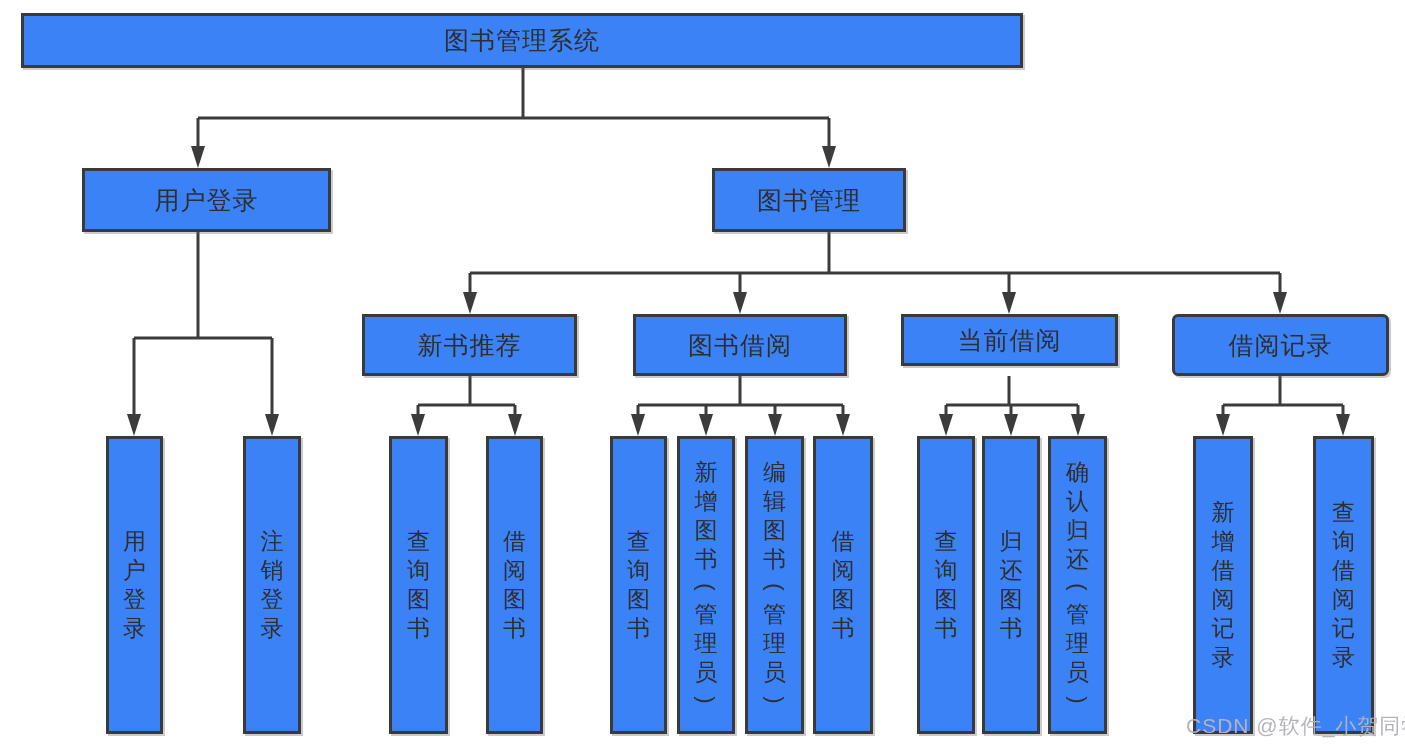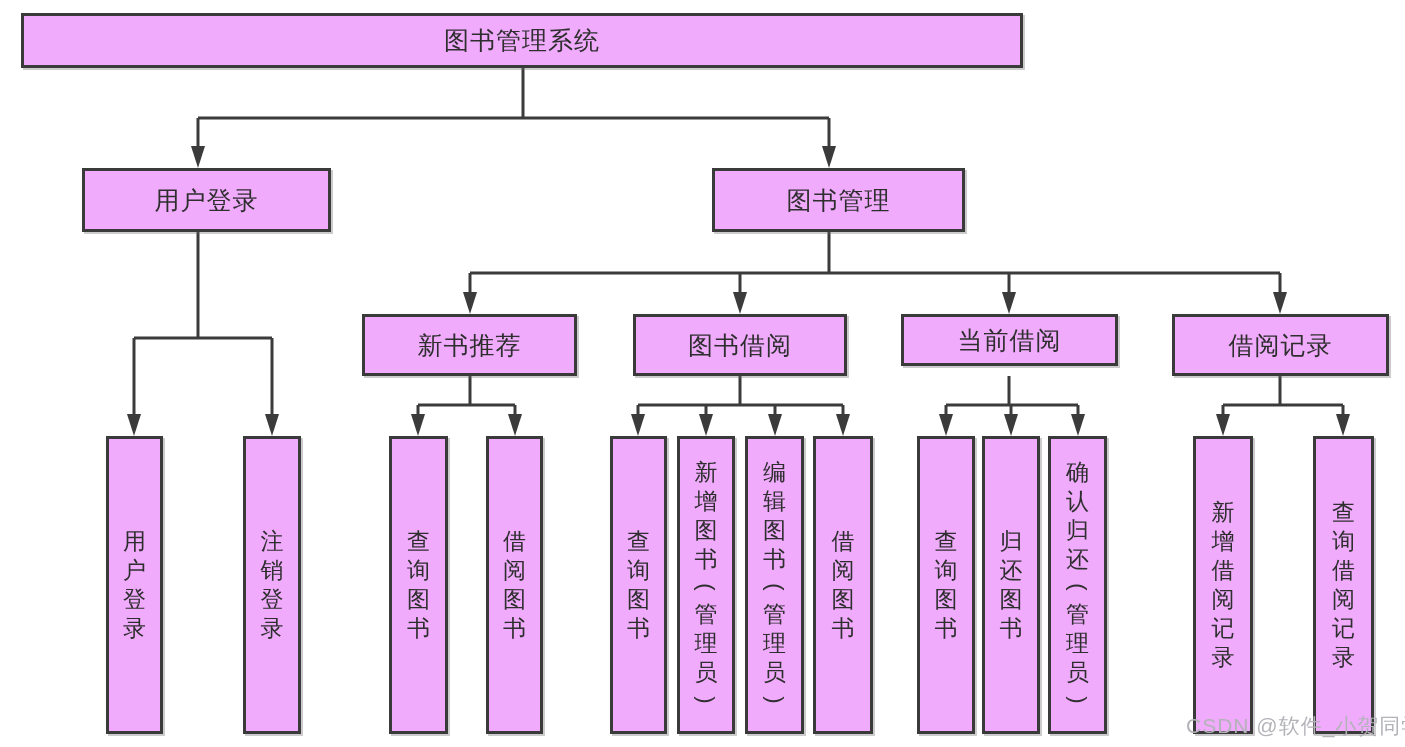--- a/index.html
+++ b/index.html
@@ -2,21 +2,21 @@
 <html><head>
 <meta charset="utf-8">
 <style>
   html,body{margin:0;padding:0;background:#ffffff;}
   #canvas{
     position:relative;width:1405px;height:747px;background:#ffffff;overflow:hidden;
     font-family:"Liberation Sans","DejaVu Sans",sans-serif;color:#2e2e2e;
   }
   #lines{position:absolute;left:0;top:0;z-index:1;}
   .node{
-    position:absolute;box-sizing:border-box;background:#f0abfc;
+    position:absolute;box-sizing:border-box;background:#3b82f6;
     border:3px solid #3a3a3a;box-shadow:2px 2px 0 rgba(110,110,110,.35);
     display:flex;align-items:center;justify-content:center;z-index:2;
   }
   .hlabel{font-size:25px;letter-spacing:1px;white-space:nowrap;}
   .leaf{flex-direction:column;}
   .v-char{display:block;line-height:29px;font-size:23px;text-align:center;width:100%;}
   .v-paren{transform:rotate(90deg);font-size:22px;line-height:26px;}
   #watermark{
     position:absolute;left:1186px;top:712px;z-index:5;
     font-size:21px;letter-spacing:1px;color:#b3b3b9;white-space:nowrap;
@@ -89,34 +89,34 @@
       <polygon fill="#3b3b3b" stroke="none" points="1336,414 1350,414 1343,436"></polygon>
   </svg>
 
   <div class="node" style="left:21px;top:13px;width:1002px;height:55px;">
     <span class="hlabel">图书管理系统</span>
   </div>
 
   <div class="node" style="left:82px;top:168px;width:249px;height:64px;">
     <span class="hlabel">用户登录</span>
   </div>
-  <div class="node" style="left:712px;top:168px;width:253px;height:64px;">
+  <div class="node" style="left:712px;top:168px;width:194px;height:64px;">
     <span class="hlabel">图书管理</span>
   </div>
 
   <div class="node" style="left:362px;top:314px;width:215px;height:62px;align-items:center;">
     <span class="hlabel">新书推荐</span>
   </div>
   <div class="node" style="left:633px;top:314px;width:214px;height:62px;">
     <span class="hlabel">图书借阅</span>
   </div>
   <div class="node" style="left:901px;top:314px;width:217px;height:52px;">
     <span class="hlabel">当前借阅</span>
   </div>
-  <div class="node" style="left:1172px;top:314px;width:217px;height:62px;">
+  <div class="node" style="left:1172px;top:314px;width:217px;height:62px;border-radius:6px;">
     <span class="hlabel">借阅记录</span>
   </div>
 
   <div class="node leaf" style="left:106px;top:436px;width:57px;height:298px;">
       <span class="v-char">用</span>
       <span class="v-char">户</span>
       <span class="v-char">登</span>
       <span class="v-char">录</span>
     </div>
   <div class="node leaf" style="left:243px;top:436px;width:58px;height:298px;">

